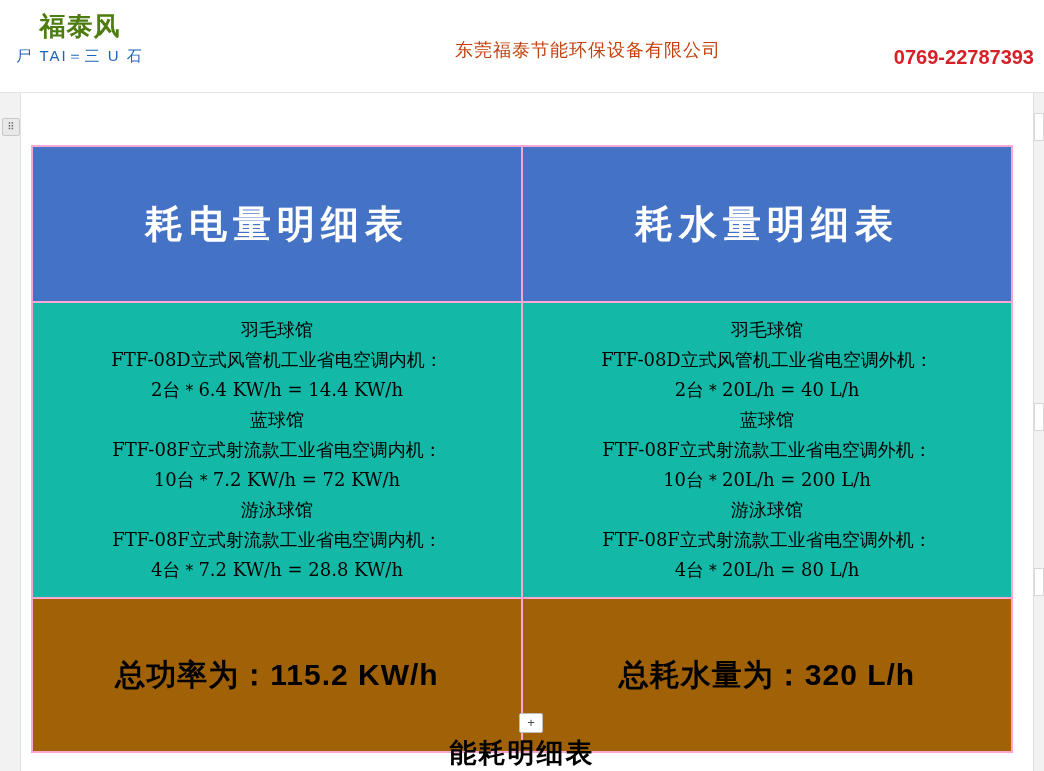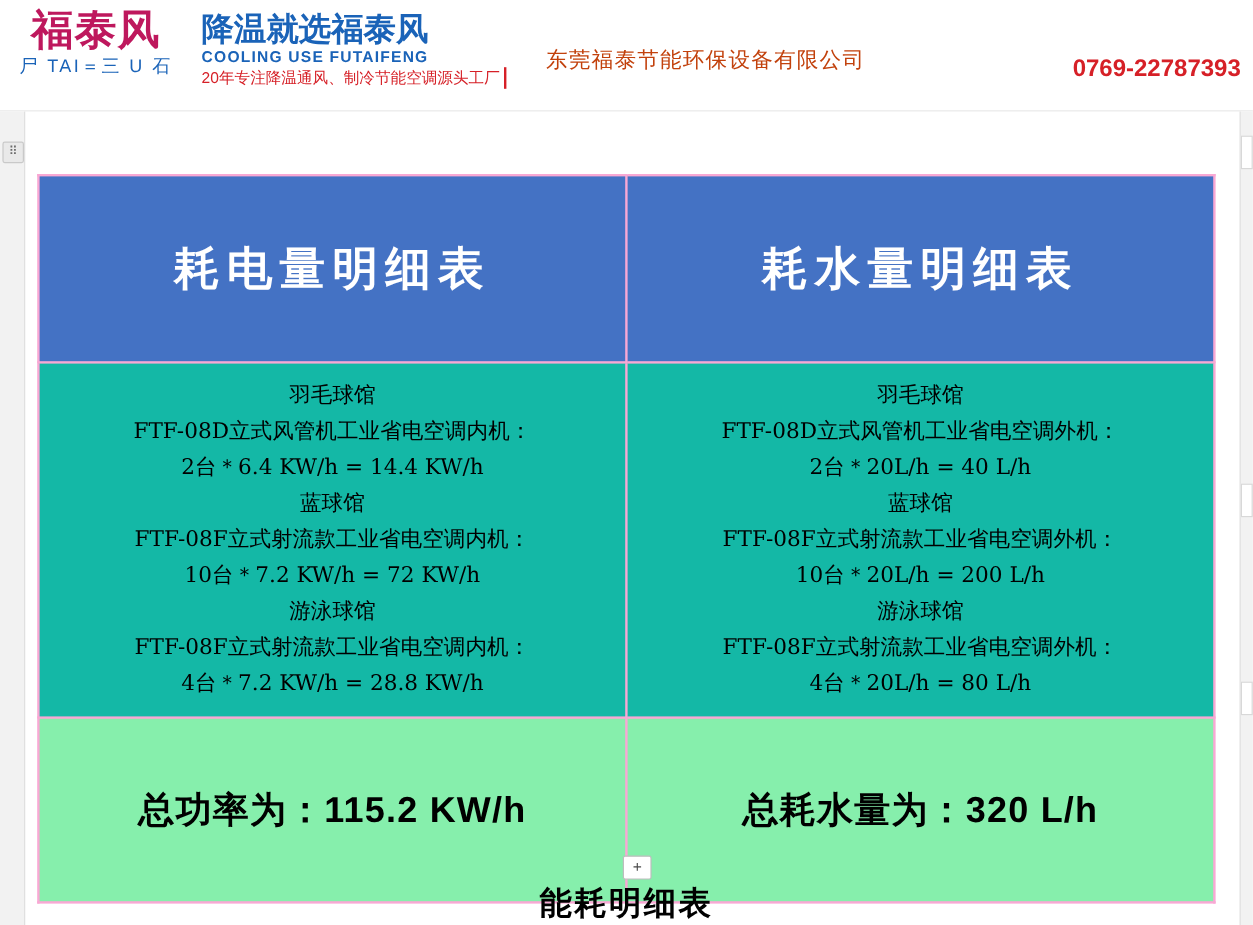--- a/index.html
+++ b/index.html
@@ -26,23 +26,23 @@
   }
   .logo-block {
     position: absolute;
     left: 10px; top: 6px;
     width: 140px;
     text-align: center;
   }
   .logo-main {
     font-family: "DejaVu Serif", serif;
     font-weight: bold;
-    font-size: 35px;
+    font-size: 26px;
     letter-spacing: 1px;
-    color: #be185d;
+    color: #4d7c0f;
     line-height: 40px;
     white-space: nowrap;
   }
   .logo-sub {
     font-family: "Liberation Sans", sans-serif;
     font-size: 15px;
     letter-spacing: 2px;
     color: #1a63b8;
     line-height: 20px;
     white-space: nowrap;
@@ -182,21 +182,21 @@
     padding: 12px 6px;
   }
   .body-line {
     font-family: "DejaVu Serif", serif;
     font-size: 18px;
     color: #000000;
     line-height: 30px;
     white-space: nowrap;
   }
   .total-cell {
-    background: #86efac;
+    background: #a16207;
     height: 150px;
   }
   .total-text {
     font-family: "Liberation Sans", sans-serif;
     font-weight: bold;
     font-size: 30px;
     color: #000000;
     letter-spacing: 1px;
   }
 
@@ -227,25 +227,20 @@
 </style>
 </head>
 <body>
 
 <div class="banner">
   <div class="logo-block">
     <div class="logo-main">福泰风</div>
     <div class="logo-sub">尸 TAI＝三 U 石</div>
   </div>
 
-  <div class="slogan-block">
-    <div class="slogan-main">降温就选福泰风</div>
-    <div class="slogan-en">COOLING  USE FUTAIFENG</div>
-    <div class="slogan-red">20年专注降温通风、制冷节能空调源头工厂</div>
-  </div>
 
   <div class="company-name">东莞福泰节能环保设备有限公司</div>
   <div class="phone">0769-22787393</div>
 </div>
 
 <div class="page-area">
 
   <div class="left-rail"></div>
   <div class="drag-handle">⠿</div>
 

